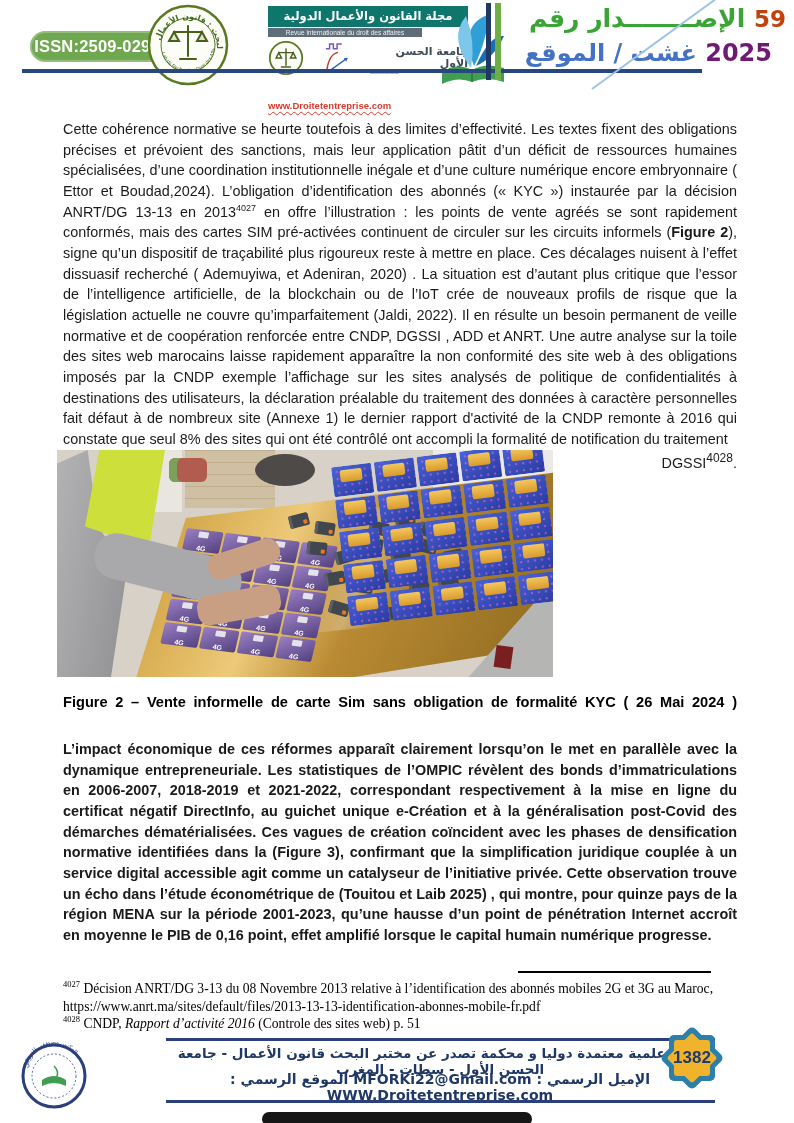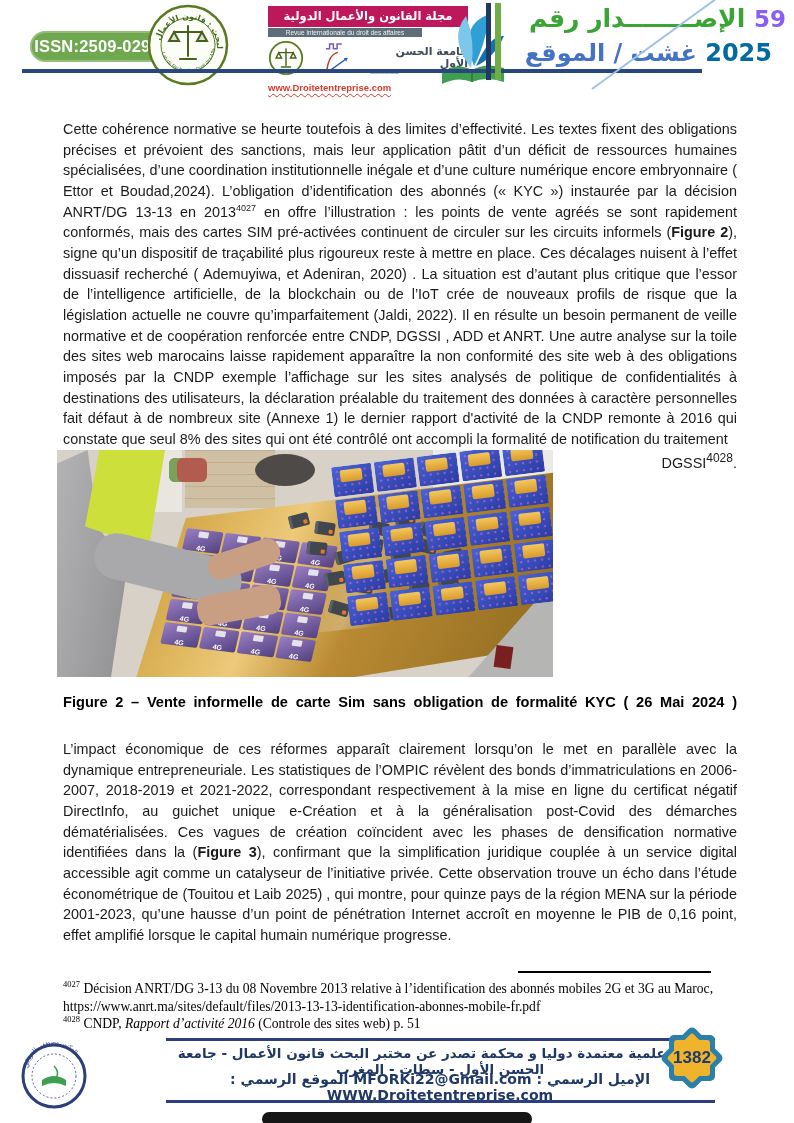--- a/index.html
+++ b/index.html
@@ -6,50 +6,50 @@
   .page{position:relative;width:794px;height:1123px;background:#ffffff;margin:0 auto;overflow:hidden;
         font-family:"Liberation Sans","DejaVu Sans",sans-serif;color:#1a1a1a;}
 
   
   .issn{position:absolute;left:30px;top:31px;width:134px;height:31px;background:#6fa84f;
         border-radius:16px;display:flex;align-items:center;justify-content:center;
         color:#fff;font-weight:bold;font-size:16.5px;letter-spacing:.2px;
         box-shadow:inset 0 0 0 2px rgba(255,255,255,.25);}
   .stamp-lg{position:absolute;left:147px;top:4px;width:82px;height:82px;}
   .logo-block{position:absolute;left:268px;top:6px;width:200px;}
-  .banner-ar{background:#be185d;color:#fff;font-weight:bold;font-size:11.5px;text-align:center;
+  .banner-ar{background:#0f766e;color:#fff;font-weight:bold;font-size:11.5px;text-align:center;
              padding:3px 4px 4px;font-family:"DejaVu Sans",sans-serif;}
   .banner-fr{background:#5d6d7a;color:#f2f2f2;font-size:6.5px;text-align:center;width:150px;
              padding:1px 2px;margin-top:1px;white-space:nowrap;overflow:hidden;}
   .logo-row{display:flex;align-items:flex-start;gap:20px;margin-top:3px;height:40px;}
   .stamp-sm{width:36px;height:36px;flex:0 0 auto;}
   .univ-ar{font-family:"DejaVu Sans",sans-serif;color:#3d4a58;font-size:11px;font-weight:bold;
            direction:rtl;line-height:1.1;margin-top:6px;}
   .univ-sub{font-size:4.5px;color:#6b7682;letter-spacing:.5px;}
-  .site-red{color:#d93a2b;font-weight:bold;font-size:9.5px;margin-top:2px;
+  .site-red{color:#d93a2b;font-weight:bold;font-size:9.5px;margin-top:20px;
             text-decoration:underline wavy #d93a2b 1px;text-underline-offset:2px;}
   .book-logo{position:absolute;left:438px;top:8px;}
   .hdr-rule{position:absolute;left:22px;top:69px;width:680px;height:4px;background:#27477e;}
   .bar{position:absolute;top:3px;height:77px;}
   .bar.navy{left:486px;width:5px;background:#203864;}
   .bar.green{left:495px;width:6px;background:#6fad47;}
   .hdr-right{position:absolute;left:508px;top:2px;width:278px;text-align:right;
              font-family:"DejaVu Sans",sans-serif;font-weight:bold;}
   .hdr-l1{font-size:25px;line-height:34px;color:#3aa535;}
-  .hdr-l1 .num59{color:#8b5cf6;font-size:23px;}
+  .hdr-l1 .num59{color:#c2410c;font-size:23px;}
   .hdr-l2{font-size:24px;line-height:32px;color:#4472c4;margin-top:1px;margin-right:14px;}
-  .hdr-l2 .y2025{color:#0369a1;}
+  .hdr-l2 .y2025{color:#701a75;}
   .diag{position:absolute;left:592px;top:88px;width:152px;height:2px;background:#9dc3e6;
         transform-origin:left center;transform:rotate(-36deg);}
 
   
   .p1,.p2{position:absolute;left:63px;width:674px;text-align:justify;
           font-size:14.4px;line-height:20.65px;}
   .p1{top:95px;margin-top:24px;}
-  .p2{top:739px;}
+  .p2{top:739px;font-weight:bold;}
   .p1 sup,.p2 sup{font-size:9px;line-height:0;}
   .p1-last{position:absolute;left:63px;top:448px;width:674px;display:flex;
            justify-content:space-between;font-size:14.4px;line-height:20.65px;}
   .caption{position:absolute;left:63px;top:694px;width:674px;font-weight:bold;font-size:14.6px;
            text-align:justify;text-align-last:justify;color:#000;}
 
   
   .photo{position:absolute;left:57px;top:450px;width:496px;height:227px;overflow:hidden;
          background:#d7d1c7;}
   .ph{position:absolute;}

